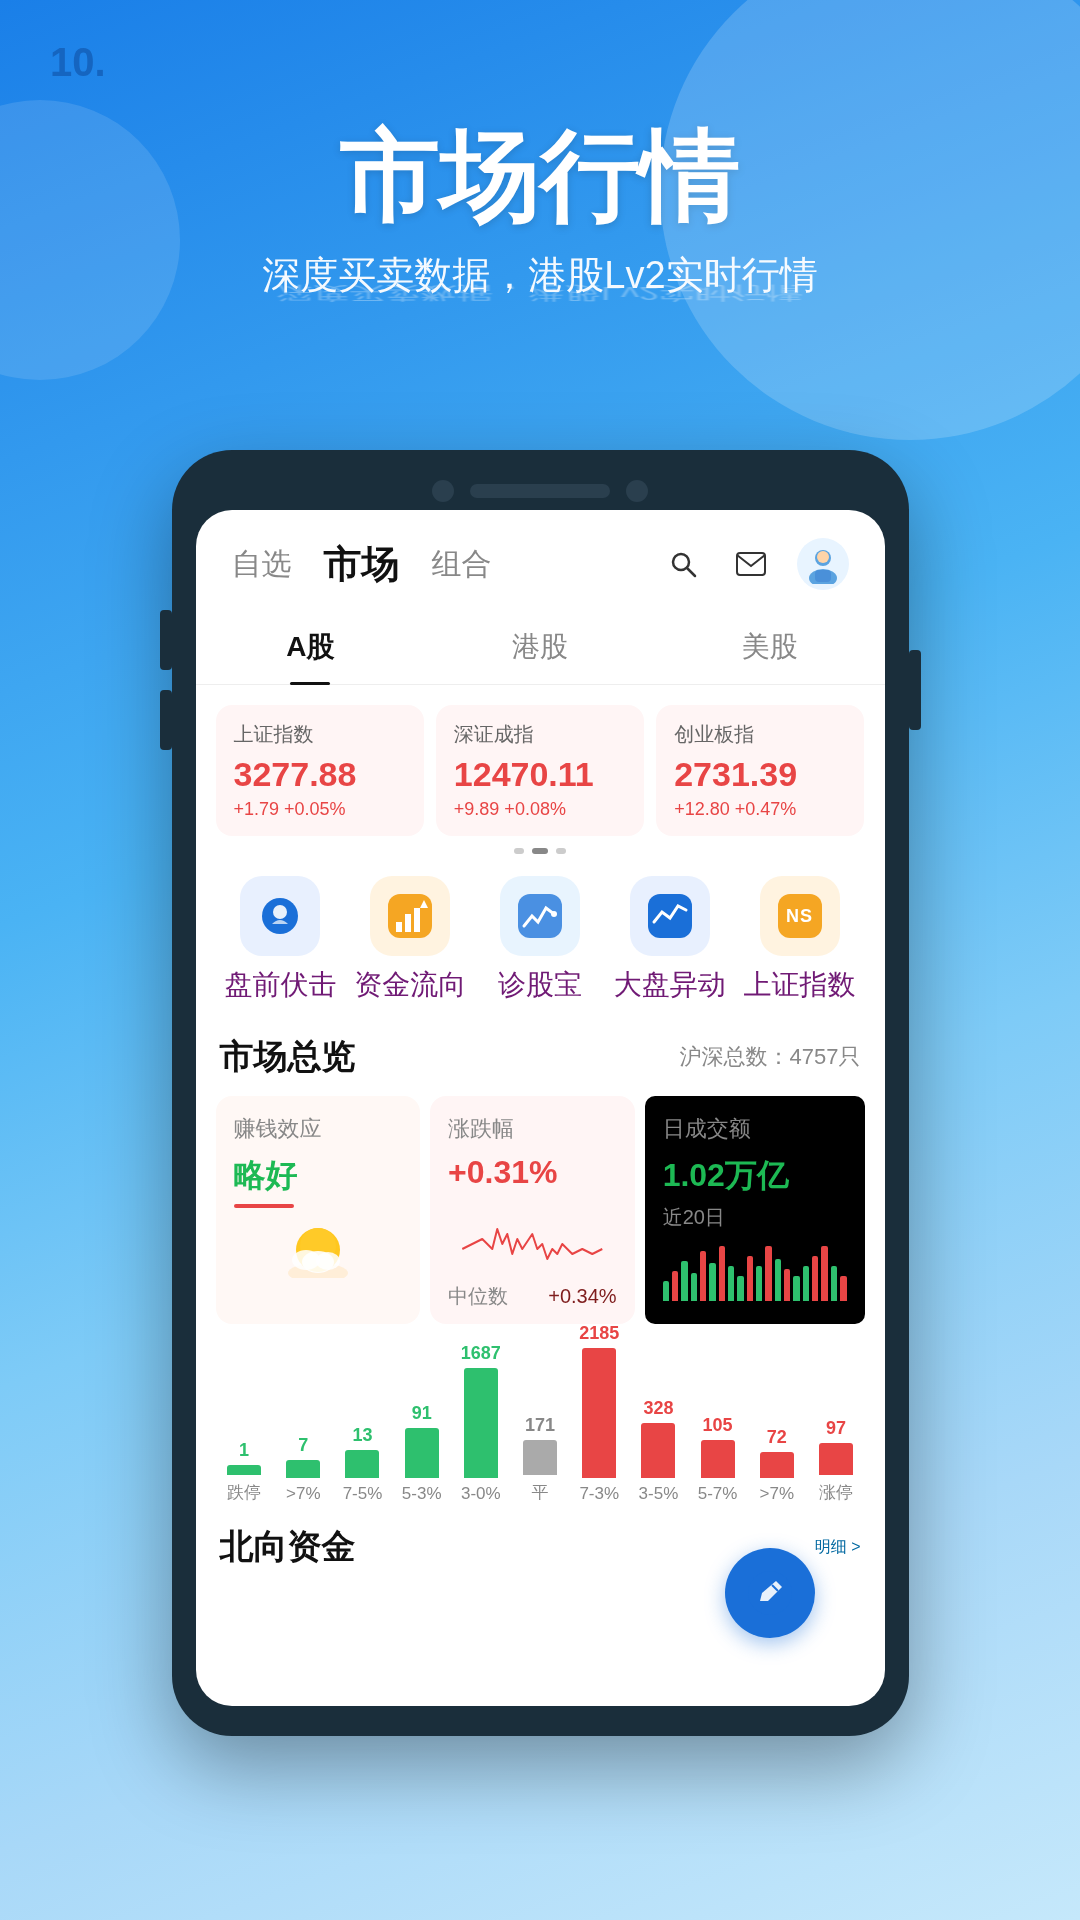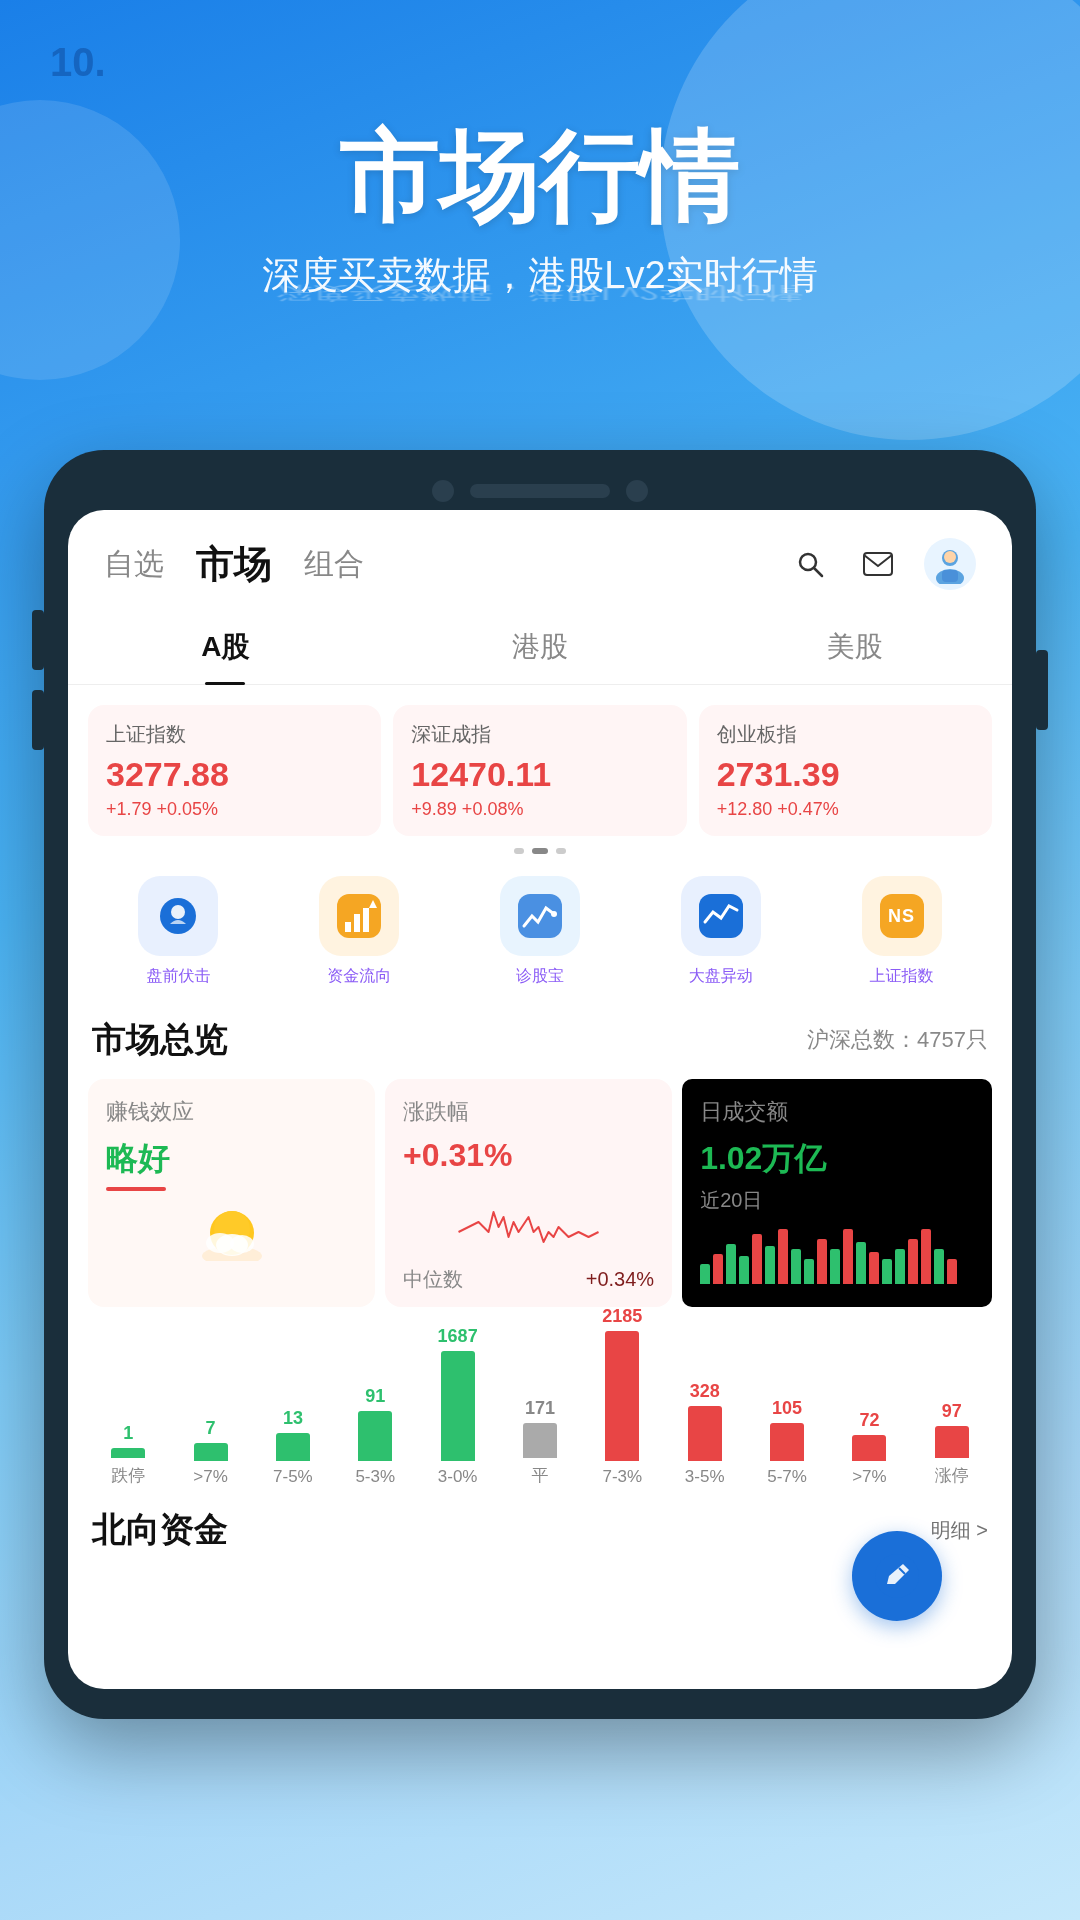--- a/index.html
+++ b/index.html
@@ -81,21 +81,21 @@
 
     
     .phone-container {
       display: flex;
       justify-content: center;
       margin-top: 30px;
       padding-bottom: 40px;
     }
 
     .phone-mockup {
-      width: 992px;
+      width: 737px;
       background: #1a2e3b;
       border-radius: 60px;
       padding: 30px 24px;
       box-shadow: 0 30px 80px rgba(0,0,0,0.35);
       position: relative;
     }
 
     .phone-notch-area {
       display: flex;
       align-items: center;
@@ -277,22 +277,22 @@
       width: 80px;
       height: 80px;
       border-radius: 22px;
       display: flex;
       align-items: center;
       justify-content: center;
       font-size: 36px;
     }
 
     .tool-label {
-      font-size: 16px;
-      color: #8b5cf6;
+      font-size: 28px;
+      color: #701a75;
       text-align: center;
     }
 
     
     .market-overview-header {
       display: flex;
       align-items: center;
       justify-content: space-between;
       padding: 10px 24px 16px;
     }
@@ -461,22 +461,22 @@
       justify-content: space-between;
       align-items: center;
       padding: 10px 24px 16px;
     }
     .north-funds-title {
       font-size: 34px;
       font-weight: 700;
       color: #111;
     }
     .north-funds-link {
-      font-size: 20px;
-      color: #737373;
+      font-size: 16px;
+      color: #0369a1;
     }
 
     
     .fab {
       position: absolute;
       bottom: 48px;
       right: 40px;
       width: 90px;
       height: 90px;
       border-radius: 50%;

